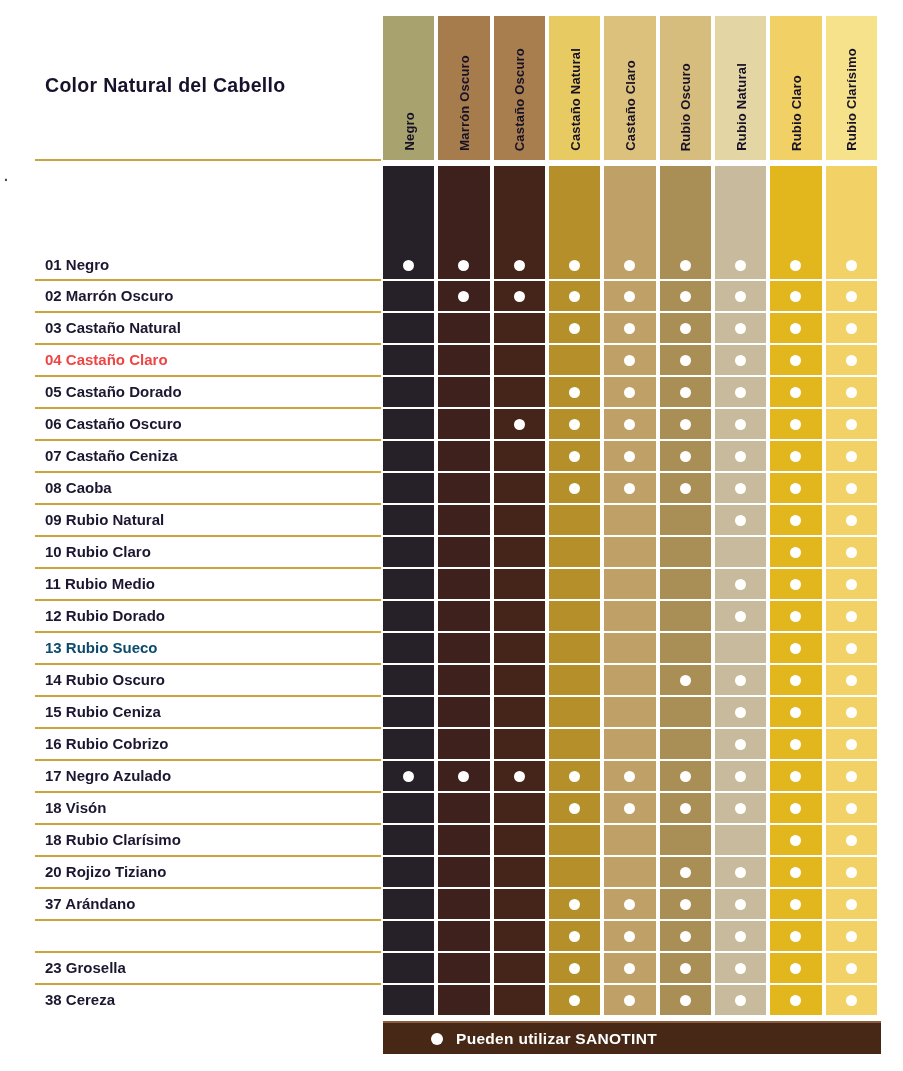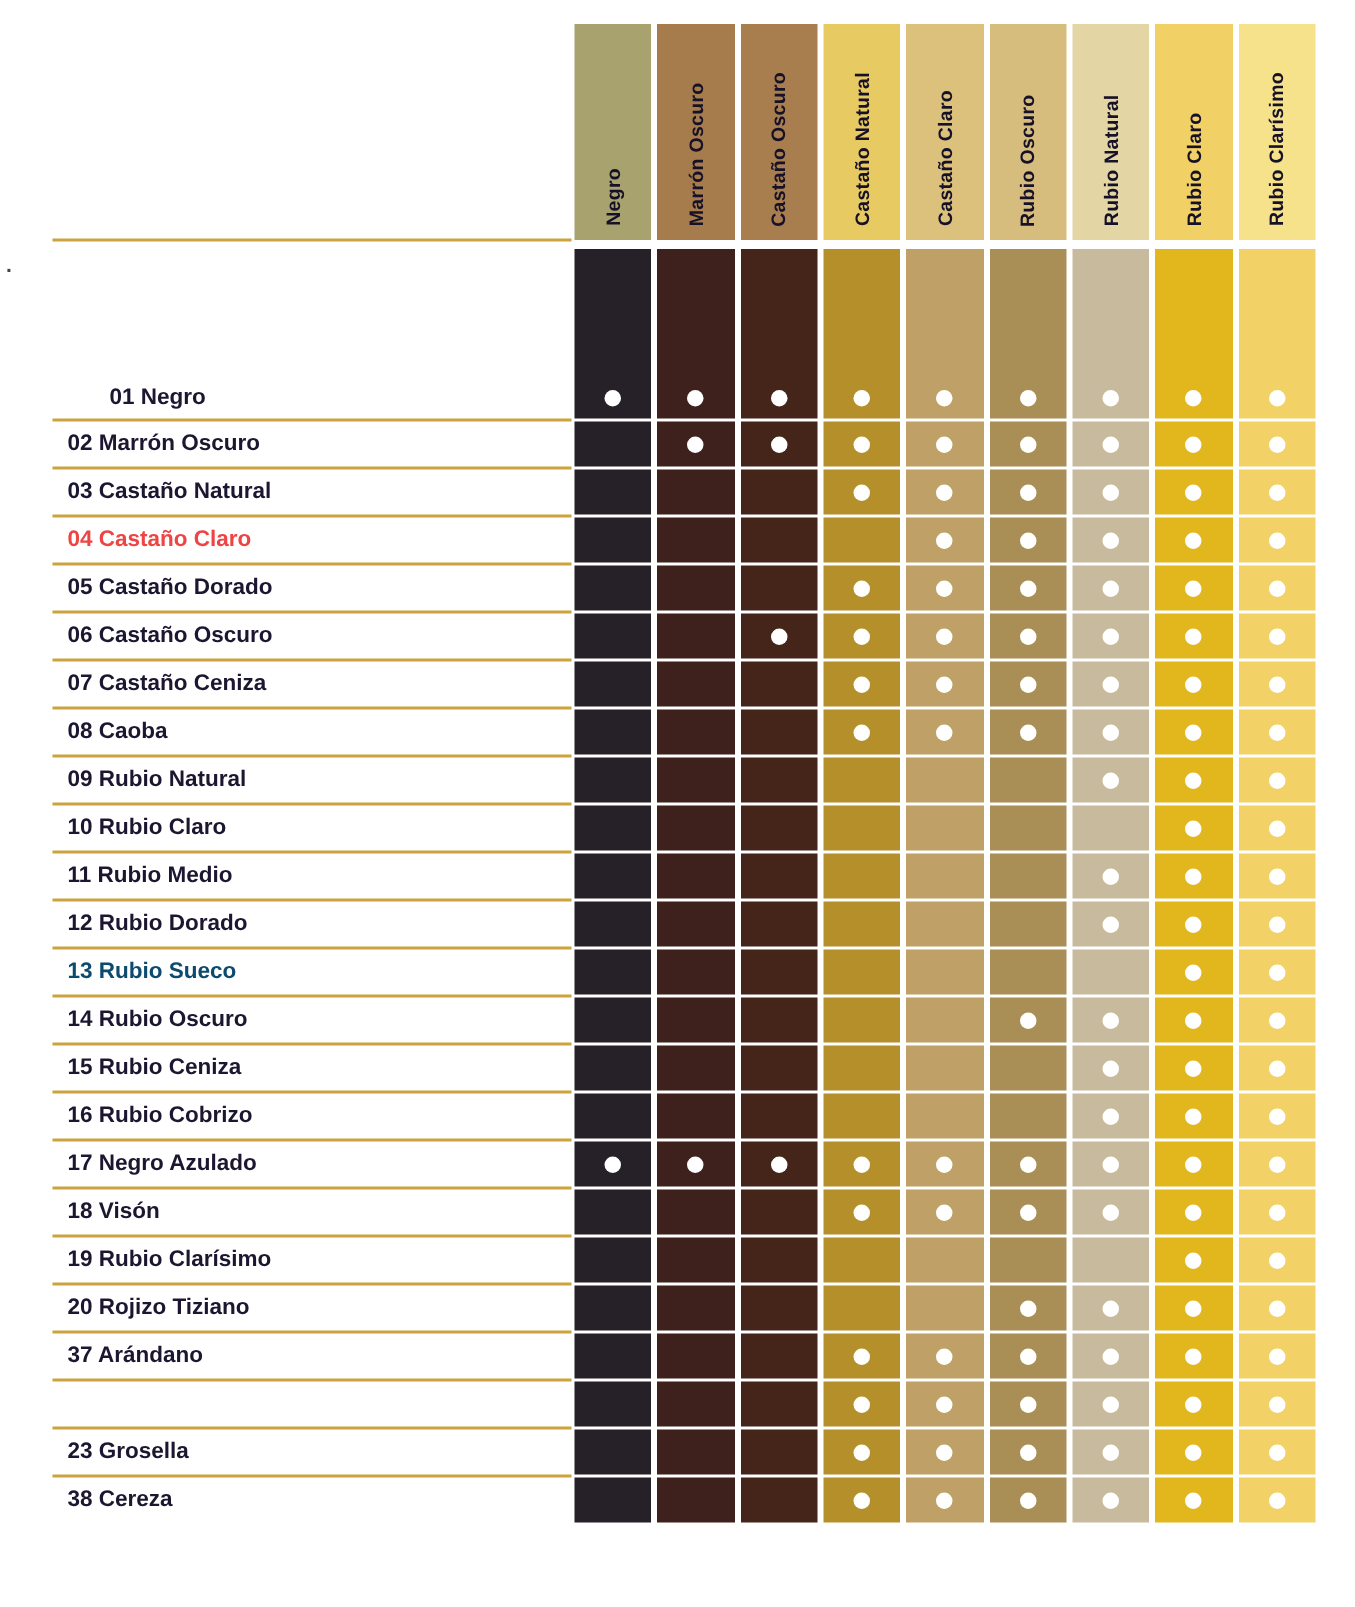--- a/index.html
+++ b/index.html
@@ -46,20 +46,21 @@
   .footerbar .dot { margin-left:48px; width:12px; height:12px; }
   .footerlabel {
     margin-left:13px; font-size:15.5px; font-weight:bold; color:#ffffff;
     letter-spacing:0.3px;
   }
 </style>
 </head>
 <body>
 
 <div class="page">
+  <div class="title">Color Natural del Cabello</div>
   <div class="stray">.</div>
   <div id="grid">
       <div class="hcell" style="left: 383px; top: 16px; width: 51.3333px; height: 144px; background: rgb(168, 162, 110);">
         <div class="vtext">Negro</div>
       </div>
       <div class="cell tall" style="left: 383px; top: 166px; width: 51.3333px; height: 113px; background: rgb(38, 33, 41);">
         <div class="dot"></div>
       </div>
       <div class="cell" style="left: 383px; top: 281px; width: 51.3333px; height: 30px; background: rgb(38, 33, 41);"></div>
       <div class="cell" style="left: 383px; top: 313px; width: 51.3333px; height: 30px; background: rgb(38, 33, 41);"></div>
@@ -534,22 +535,26 @@
       <div class="cell" style="left: 825.667px; top: 921px; width: 51.3333px; height: 30px; background: rgb(242, 210, 103);">
         <div class="dot"></div>
       </div>
       <div class="cell" style="left: 825.667px; top: 953px; width: 51.3333px; height: 30px; background: rgb(242, 210, 103);">
         <div class="dot"></div>
       </div>
       <div class="cell" style="left: 825.667px; top: 985px; width: 51.3333px; height: 30px; background: rgb(242, 210, 103);">
         <div class="dot"></div>
       </div>
     </div>
+  <div class="footerbar" style="left: 383px; top: 1021px; width: 498px; height: 33px; background: rgb(71, 40, 23); border-top: 2px solid rgb(141, 94, 61);">
+    <span class="dot"></span>
+    <span class="footerlabel">Pueden utilizar SANOTINT</span>
+  </div>
 <div class="goldline" style="left: 35px; top: 159px; width: 346px; background: rgb(204, 163, 62);"></div>
-    <div class="rowlabel" style="top: 251px; color: rgb(29, 22, 48); margin-left: 28px;">01 Negro</div>
+    <div class="rowlabel" style="top: 251px; color: rgb(29, 22, 48);">01 Negro</div>
     <div class="goldline" style="left: 35px; top: 279px; width: 346px; background: rgb(204, 163, 62);"></div>
     <div class="rowlabel" style="top: 282px; color: rgb(29, 22, 48);">02 Marrón Oscuro</div>
     <div class="goldline" style="left: 35px; top: 311px; width: 346px; background: rgb(204, 163, 62);"></div>
     <div class="rowlabel" style="top: 314px; color: rgb(29, 22, 48);">03 Castaño Natural</div>
     <div class="goldline" style="left: 35px; top: 343px; width: 346px; background: rgb(204, 163, 62);"></div>
     <div class="rowlabel" style="top: 346px; color: #ef4444;">04 Castaño Claro</div>
     <div class="goldline" style="left: 35px; top: 375px; width: 346px; background: rgb(204, 163, 62);"></div>
     <div class="rowlabel" style="top: 378px; color: rgb(29, 22, 48);">05 Castaño Dorado</div>
     <div class="goldline" style="left: 35px; top: 407px; width: 346px; background: rgb(204, 163, 62);"></div>
     <div class="rowlabel" style="top: 410px; color: rgb(29, 22, 48);">06 Castaño Oscuro</div>
@@ -571,21 +576,21 @@
     <div class="rowlabel" style="top: 666px; color: rgb(29, 22, 48);">14 Rubio Oscuro</div>
     <div class="goldline" style="left: 35px; top: 695px; width: 346px; background: rgb(204, 163, 62);"></div>
     <div class="rowlabel" style="top: 698px; color: rgb(29, 22, 48);">15 Rubio Ceniza</div>
     <div class="goldline" style="left: 35px; top: 727px; width: 346px; background: rgb(204, 163, 62);"></div>
     <div class="rowlabel" style="top: 730px; color: rgb(29, 22, 48);">16 Rubio Cobrizo</div>
     <div class="goldline" style="left: 35px; top: 759px; width: 346px; background: rgb(204, 163, 62);"></div>
     <div class="rowlabel" style="top: 762px; color: rgb(29, 22, 48);">17 Negro Azulado</div>
     <div class="goldline" style="left: 35px; top: 791px; width: 346px; background: rgb(204, 163, 62);"></div>
     <div class="rowlabel" style="top: 794px; color: rgb(29, 22, 48);">18 Visón</div>
     <div class="goldline" style="left: 35px; top: 823px; width: 346px; background: rgb(204, 163, 62);"></div>
-    <div class="rowlabel" style="top: 826px; color: rgb(29, 22, 48);">19 Rubio Clarísimo</div>
+    <div class="rowlabel" style="top: 826px; color: rgb(29, 22, 48);">18 Rubio Clarísimo</div>
     <div class="goldline" style="left: 35px; top: 855px; width: 346px; background: rgb(204, 163, 62);"></div>
     <div class="rowlabel" style="top: 858px; color: rgb(29, 22, 48);">20 Rojizo Tiziano</div>
     <div class="goldline" style="left: 35px; top: 887px; width: 346px; background: rgb(204, 163, 62);"></div>
     <div class="rowlabel" style="top: 890px; color: rgb(29, 22, 48);">37 Arándano</div>
     <div class="goldline" style="left: 35px; top: 919px; width: 346px; background: rgb(204, 163, 62);"></div>
     <div class="goldline" style="left: 35px; top: 951px; width: 346px; background: rgb(204, 163, 62);"></div>
     <div class="rowlabel" style="top: 954px; color: rgb(29, 22, 48);">23 Grosella</div>
     <div class="goldline" style="left: 35px; top: 983px; width: 346px; background: rgb(204, 163, 62);"></div>
     <div class="rowlabel" style="top: 986px; color: rgb(29, 22, 48);">38 Cereza</div>
   </div>

